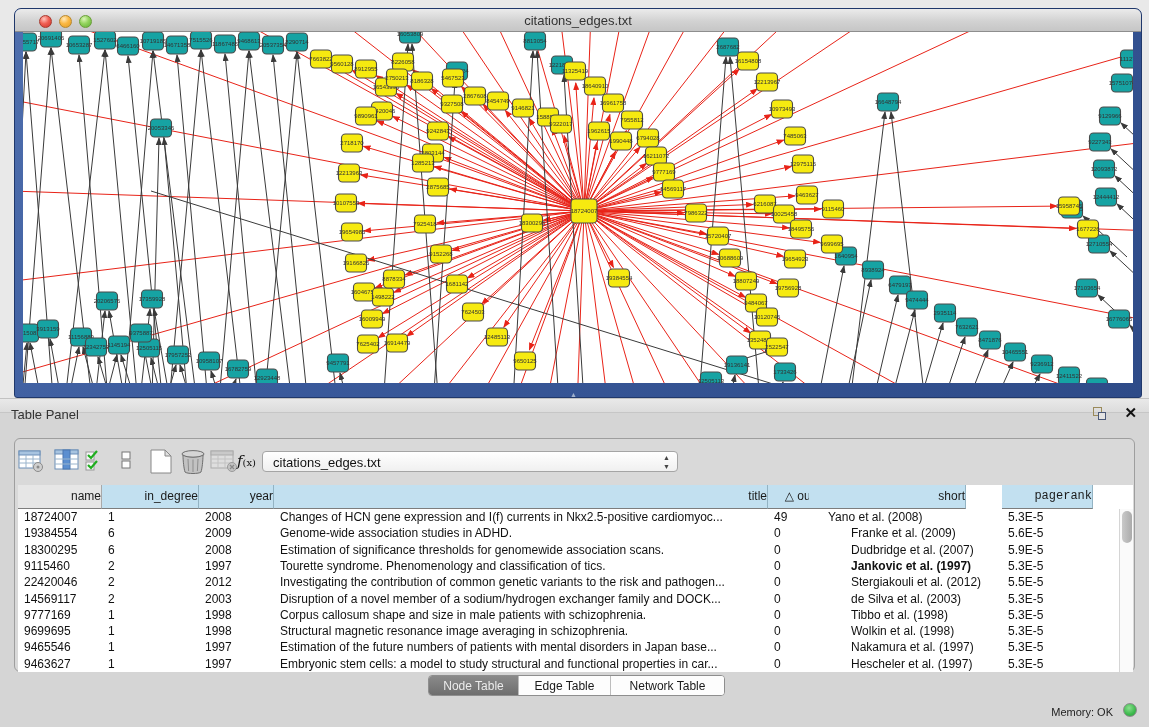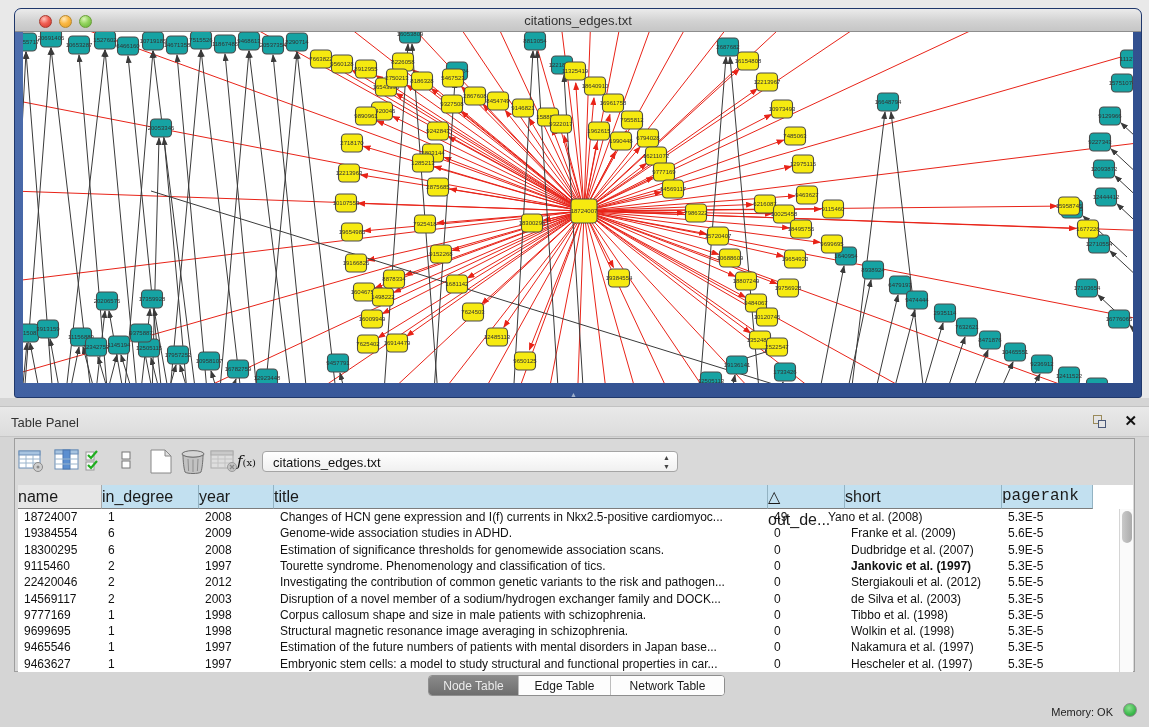--- a/index.html
+++ b/index.html
@@ -10,34 +10,34 @@
   #titlebar { position:absolute; left:0; top:0; right:0; height:23px;
     background:linear-gradient(#ebebeb,#d2d2d2 55%,#c6c6c6);
     border-bottom:1px solid #8e8e8e; border-radius:6px 6px 0 0; }
   #win-title { position:absolute; left:0; right:0; top:4px; text-align:center; font-size:13px; color:#333; }
   .tl { position:absolute; top:6px; width:13px; height:13px; border-radius:50%; }
   #tl-close { left:24px; background:radial-gradient(circle at 4px 3px,#ffc5bd,#f06054 45%,#cc3227); border:1px solid #a83a30; }
   #tl-min   { left:44px; background:radial-gradient(circle at 4px 3px,#ffe9bb,#fbb843 45%,#df9a22); border:1px solid #b8882e; }
   #tl-zoom  { left:64px; background:radial-gradient(circle at 4px 3px,#dcf5b8,#93d45e 45%,#5fae35); border:1px solid #6a9e38; }
   #graph-area { position:absolute; left:8px; top:23px; width:1110px; height:351px; background:#fff; overflow:hidden; }
   #table-panel { position:absolute; left:0; top:398px; width:1149px; height:329px; background:#d5d5d5; }
-  #panel-header { position:absolute; left:0; top:8px; right:0; height:31px;
+  #panel-header { position:absolute; left:0; top:0; right:0; height:15px;
     background:linear-gradient(#e9e9e9,#dcdcdc); border-top:1px solid #c2c2c2; border-bottom:1px solid #c6c6c6; }
   #panel-title { position:absolute; left:11px; top:8px; font-size:13px; color:#333; }
   #float-icon { position:absolute; right:42px; top:8px; width:14px; height:14px; }
   #float-icon .sq1 { position:absolute; left:0; top:0; width:9px; height:9px; border:1.5px solid #9a8a5a; }
   #float-icon .sq2 { position:absolute; left:5px; top:5px; width:8px; height:8px; border:1.5px solid #4a5878; background:#e4e4e4; }
   #close-icon { position:absolute; right:12px; top:5px; font-size:15px; font-weight:bold; color:#111; }
-  #inner-panel { position:absolute; left:14px; top:40px; width:1121px; height:234px; border:1px solid #9e9e9e; background:#d9d9d9; border-radius:0; }
+  #inner-panel { position:absolute; left:14px; top:40px; width:1121px; height:234px; border:1px solid #9e9e9e; background:#d9d9d9; border-radius:6px; }
   .tb-icon { position:absolute; top:10px; }
   #dropdown { position:absolute; left:247px; top:12px; width:416px; height:21px; background:linear-gradient(#ffffff,#f0f0f0); border:1px solid #a5a5a5; border-radius:4px; }
   #dropdown .dd-text { position:absolute; left:10px; top:3px; font-size:13px; color:#111; }
   #dropdown .dd-arrows { position:absolute; right:7px; top:2px; font-size:7px; color:#444; line-height:8.5px; }
   #grid { position:absolute; left:3px; top:46px; width:1115px; height:187px; background:#fff; }
-  .hdr-cell { position:absolute; top:0; height:24px; background:#c2e0f0; border-right:1px solid #93b3c3; border-bottom:1px solid #7d7d7d; font-size:16px; color:#1a1a1a; text-align:left; line-height:23px; }
+  .hdr-cell { position:absolute; top:0; height:24px; background:#c2e0f0; border-right:1px solid #93b3c3; border-bottom:1px solid #7d7d7d; font-size:12px; color:#1a1a1a; text-align:right; line-height:23px; }
   .hdr-cell.first { background:#e6e6e6; border-right:1px solid #a9a9a9; }
   .row { position:absolute; left:0; height:16px; }
   .cell { position:absolute; top:0; height:16px; font-size:12px; color:#111; line-height:16px; padding-left:6px; white-space:nowrap; overflow:hidden; }
   #vscroll { position:absolute; left:1101px; top:24px; width:14px; height:163px; background:#fafafa; border-left:1px solid #d5d5d5; }
   #vthumb { position:absolute; left:1.5px; top:2px; width:10px; height:32px; background:linear-gradient(90deg,#c9c9c9,#ababab); border-radius:6px; }
   #tabbar { position:absolute; left:428px; top:277px; height:21px; display:flex; border:1px solid #8e8e8e; border-radius:4px; overflow:hidden; background:#fff; }
   .tab { height:100%; font-size:12px; text-align:center; line-height:20px; color:#1a1a1a; background:#fdfdfd; border-right:1px solid #bdbdbd; }
   .tab:last-child { border-right:none; }
   .tab.sel { background:linear-gradient(#8a8a8a,#6e6e6e); color:#ececec; }
   #status { position:absolute; right:14px; top:308px; font-size:11px; color:#222; }
@@ -582,21 +582,21 @@
         <span class="dd-arrows">▲<br>▼</span>
       </div>
     </div>
     <div id="grid">
       <div id="hdr-row">
           <div class="hdr-cell first" style="left: 0px; width: 84px;">name</div>
           <div class="hdr-cell" style="left: 84px; width: 97px;">in_degree</div>
           <div class="hdr-cell" style="left: 181px; width: 75px;">year</div>
           <div class="hdr-cell" style="left: 256px; width: 494px;">title</div>
           <div class="hdr-cell" style="left: 750px; width: 77px;">△ out_de...</div>
-          <div class="hdr-cell" style="left: 827px; width: 157px;">short</div>
+          <div class="hdr-cell" style="left: 791px; width: 157px;">short</div>
           <div class="hdr-cell" style="left: 984px; width: 91px; font-family: Liberation Mono, monospace;">pagerank</div>
         </div>
       <div id="rows">
           <div class="row" style="top: 24px;">
             <div class="cell" style="left: 0px; width: 84px;">18724007</div>
             <div class="cell" style="left: 84px; width: 97px;">1</div>
             <div class="cell" style="left: 181px; width: 75px;">2008</div>
             <div class="cell" style="left: 256px; width: 494px;">Changes of HCN gene expression and I(f) currents in Nkx2.5-positive cardiomyoc...</div>
             <div class="cell" style="left: 750px; width: 77px;">49</div>
             <div class="cell" style="left: 804px; width: 157px;">Yano et al. (2008)</div>

